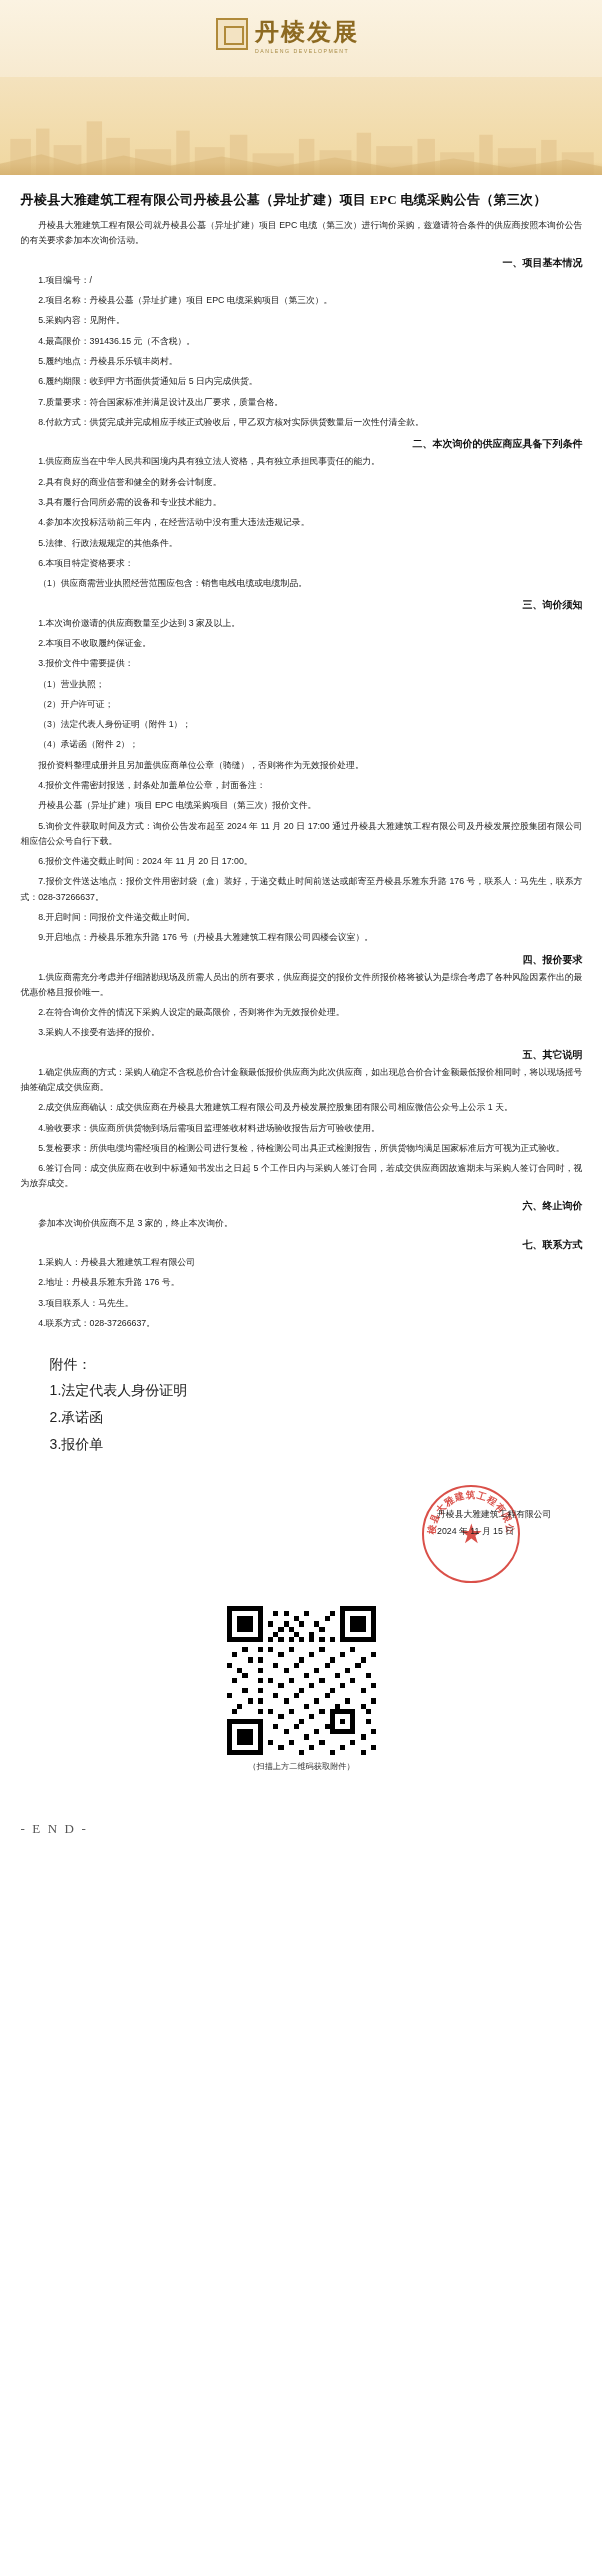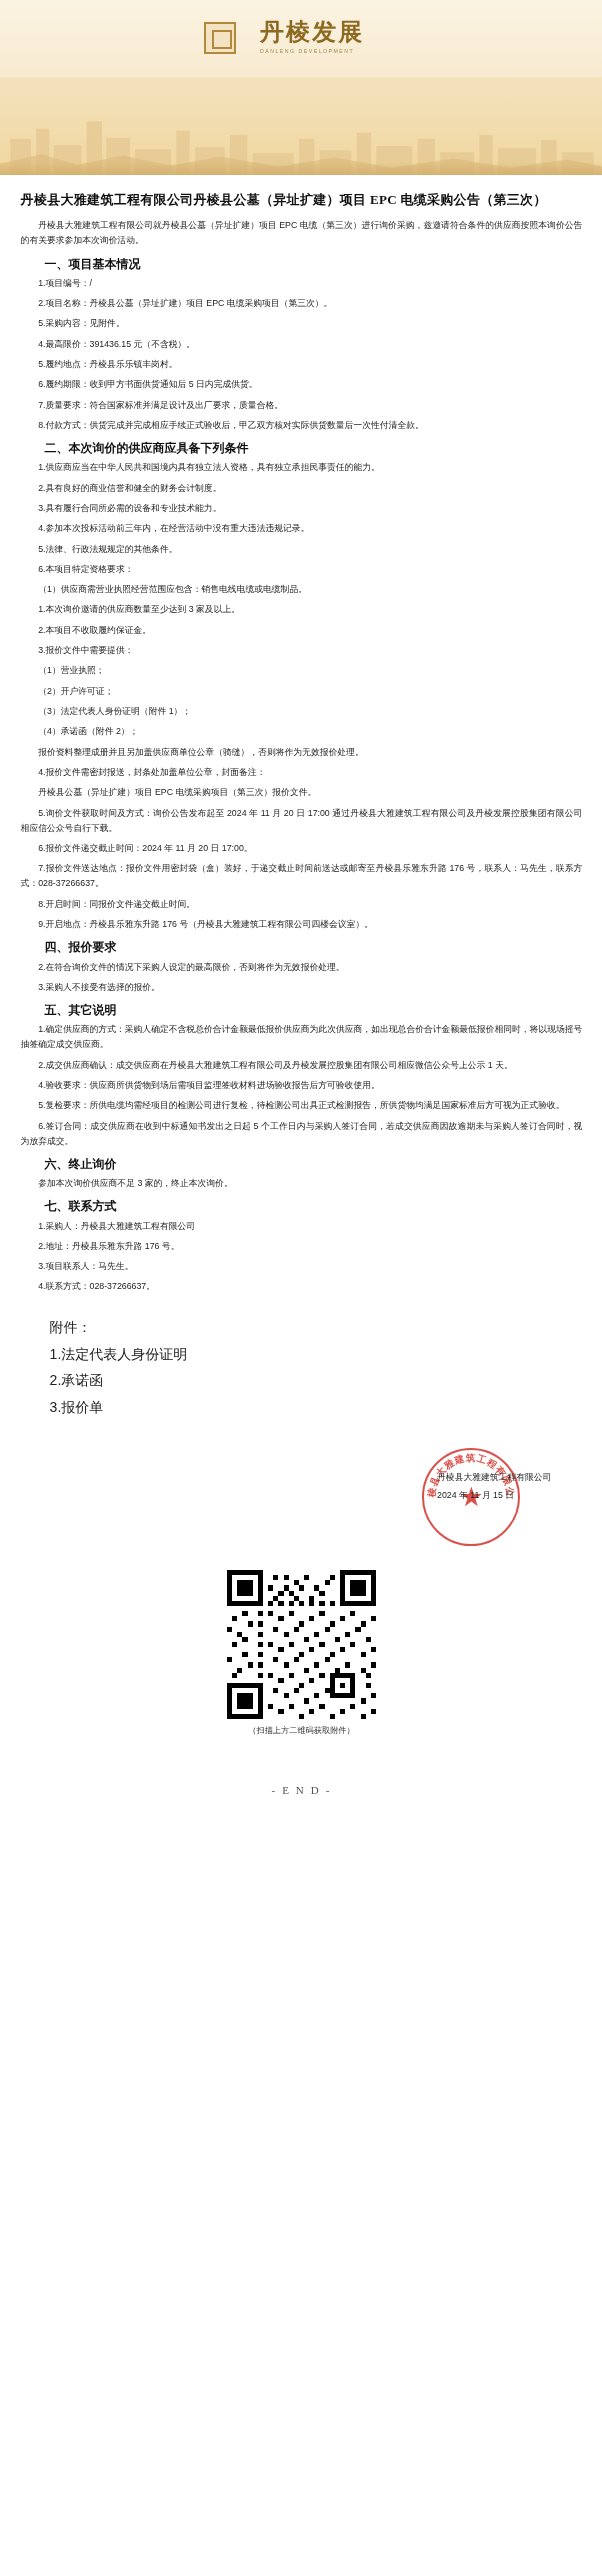--- a/index.html
+++ b/index.html
@@ -24,25 +24,25 @@
     height: 175px;
     background: linear-gradient(180deg, #f6e9cf 0%, #f4e2bd 45%, #f0d79f 100%);
     overflow: hidden;
   }
   .banner-sky {
     position:absolute; left:0; top:0; width:100%; height:77px;
     background: linear-gradient(180deg,#fbf3e2 0%, #f7ead0 100%);
   }
   .banner-logo {
     position: absolute;
-    left: 204px;
+    left: 216px;
     top: 17.5px;
     display: flex;
-    align-items: flex-end;
-    gap: 24px;
+    align-items: flex-start;
+    gap: 7px;
   }
   .logo-mark {
     width: 32px; height: 32px;
     border: 2.1px solid #b08a3a;
     position: relative;
     background: #f3e3c2;
   }
   .logo-mark::before {
     content:"";
     position:absolute; left: 6.2px; top: 6.2px;
@@ -92,25 +92,26 @@
   p.para {
     font-size: 8.8px;
     line-height: 1.72;
     margin: 0 0 5.2px 0;
     text-align: justify;
     text-indent: 2em;
     color: #222;
   }
   .sec-title {
     font-family: "Liberation Serif", "DejaVu Serif", serif;
-    font-size: 12px;
+    font-size: 10px;
     font-weight: 700;
     margin: 7.2px 0 3.1px 0;
     text-indent: 2em;
     color: #111;
+    text-align: right;
   }
   .bold-line {
     font-weight: 400;
   }
   .spacer { height: 9.3px; }
 
   
   .sign-block {
     margin-top: 17.5px;
     position: relative;
@@ -173,22 +174,22 @@
     background: #fff;
     display:flex; align-items:center; justify-content:center;
   }
   .qr-caption {
     text-align: center;
     font-size: 8.2px;
     color: #333;
     margin-bottom: 33px;
   }
   .end-mark {
-    text-align: center;
-    font-size: 11px;
+    text-align: left;
+    font-size: 13px;
     letter-spacing: 2.1px;
     color: #555;
     padding: 15.5px 0 20.6px 0;
     font-family: "Liberation Serif", "DejaVu Serif", serif;
   }
 </style>
 </head>
 <body>
 
 <div class="page">
@@ -254,37 +255,39 @@
 
     <div class="sec-title">二、本次询价的供应商应具备下列条件</div>
     <p class="para">1.供应商应当在中华人民共和国境内具有独立法人资格，具有独立承担民事责任的能力。</p>
     <p class="para">2.具有良好的商业信誉和健全的财务会计制度。</p>
     <p class="para">3.具有履行合同所必需的设备和专业技术能力。</p>
     <p class="para">4.参加本次投标活动前三年内，在经营活动中没有重大违法违规记录。</p>
     <p class="para">5.法律、行政法规规定的其他条件。</p>
     <p class="para">6.本项目特定资格要求：</p>
     <p class="para bold-line">（1）供应商需营业执照经营范围应包含：销售电线电缆或电缆制品。</p>
 
+    <div class="sec-title">三、询价须知</div>
     <p class="para">1.本次询价邀请的供应商数量至少达到 3 家及以上。</p>
     <p class="para">2.本项目不收取履约保证金。</p>
     <p class="para">3.报价文件中需要提供：</p>
     <p class="para">（1）营业执照；</p>
     <p class="para">（2）开户许可证；</p>
     <p class="para">（3）法定代表人身份证明（附件 1）；</p>
     <p class="para">（4）承诺函（附件 2）；</p>
     <p class="para bold-line">报价资料整理成册并且另加盖供应商单位公章（骑缝），否则将作为无效报价处理。</p>
     <p class="para">4.报价文件需密封报送，封条处加盖单位公章，封面备注：</p>
     <p class="para bold-line">丹棱县公墓（异址扩建）项目 EPC 电缆采购项目（第三次）报价文件。</p>
     <p class="para">5.询价文件获取时间及方式：询价公告发布起至 2024 年 11 月 20 日 17:00 通过丹棱县大雅建筑工程有限公司及丹棱发展控股集团有限公司相应信公众号自行下载。</p>
     <p class="para">6.报价文件递交截止时间：2024 年 11 月 20 日 17:00。</p>
     <p class="para">7.报价文件送达地点：报价文件用密封袋（盒）装好，于递交截止时间前送达或邮寄至丹棱县乐雅东升路 176 号，联系人：马先生，联系方式：028-37266637。</p>
     <p class="para">8.开启时间：同报价文件递交截止时间。</p>
     <p class="para">9.开启地点：丹棱县乐雅东升路 176 号（丹棱县大雅建筑工程有限公司四楼会议室）。</p>
 
     <div class="sec-title">四、报价要求</div>
+    <p class="para">1.供应商需充分考虑并仔细踏勘现场及所需人员出的所有要求，供应商提交的报价文件所报价格将被认为是综合考虑了各种风险因素作出的最优惠价格且报价唯一。</p>
     <p class="para">2.在符合询价文件的情况下采购人设定的最高限价，否则将作为无效报价处理。</p>
     <p class="para">3.采购人不接受有选择的报价。</p>
 
     <div class="sec-title">五、其它说明</div>
     <p class="para bold-line">1.确定供应商的方式：采购人确定不含税总价合计金额最低报价供应商为此次供应商，如出现总合价合计金额最低报价相同时，将以现场摇号抽签确定成交供应商。</p>
     <p class="para">2.成交供应商确认：成交供应商在丹棱县大雅建筑工程有限公司及丹棱发展控股集团有限公司相应微信公众号上公示 1 天。</p>
     <p class="para">4.验收要求：供应商所供货物到场后需项目监理签收材料进场验收报告后方可验收使用。</p>
     <p class="para">5.复检要求：所供电缆均需经项目的检测公司进行复检，待检测公司出具正式检测报告，所供货物均满足国家标准后方可视为正式验收。</p>
     <p class="para">6.签订合同：成交供应商在收到中标通知书发出之日起 5 个工作日内与采购人签订合同，若成交供应商因故逾期未与采购人签订合同时，视为放弃成交。</p>
 

